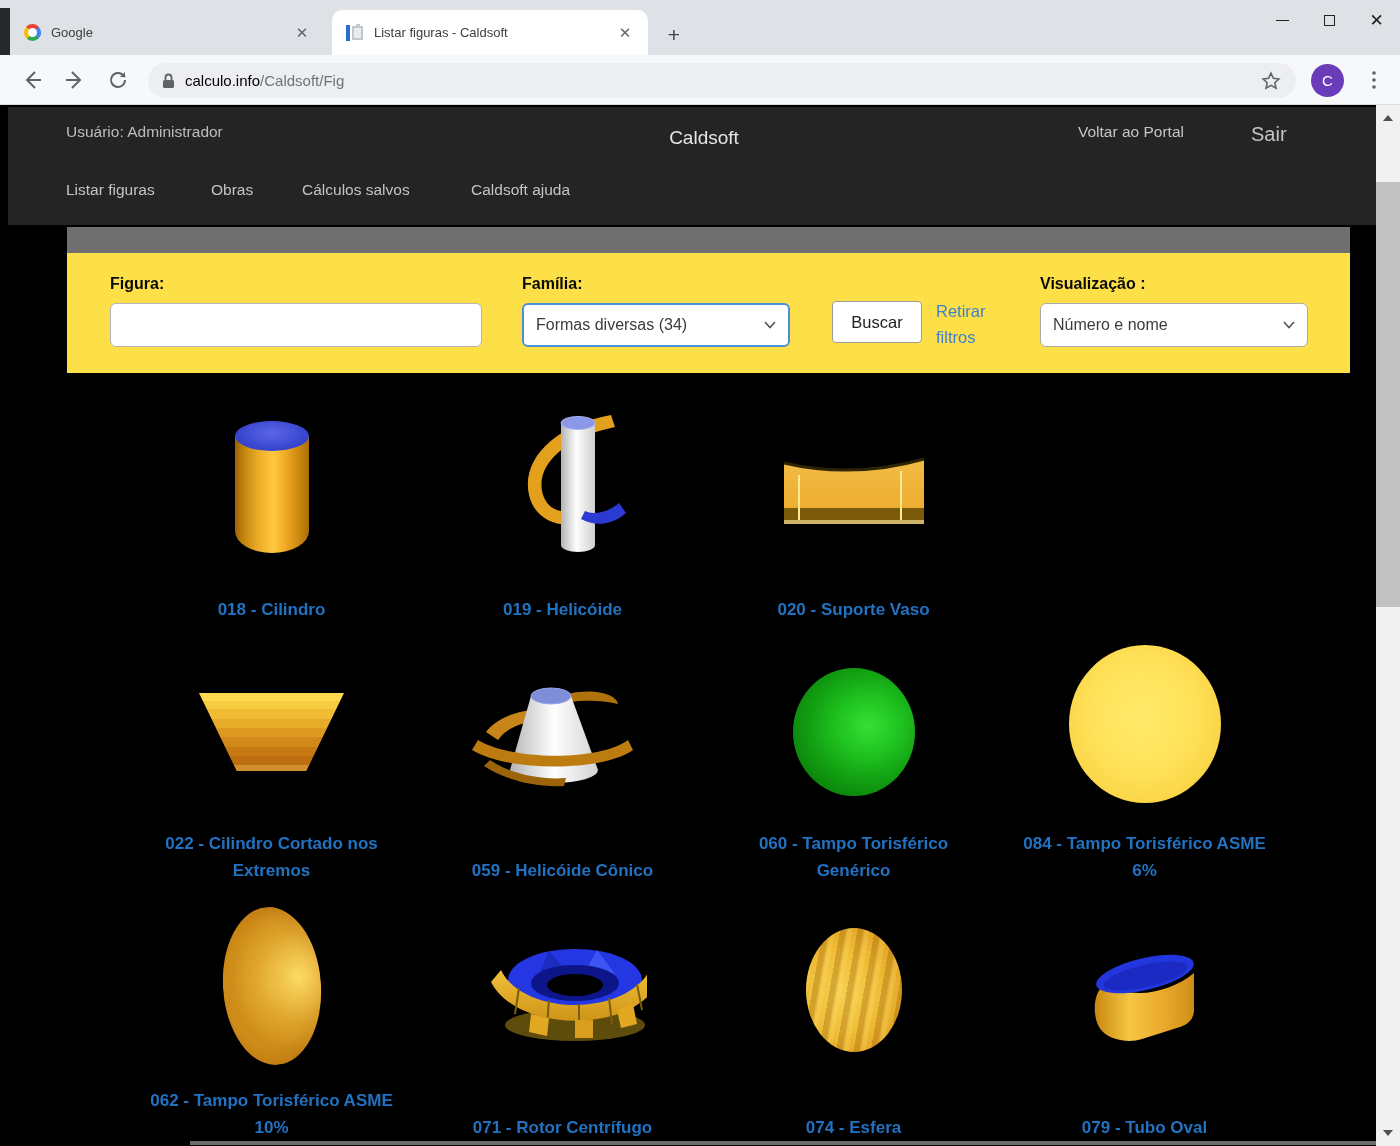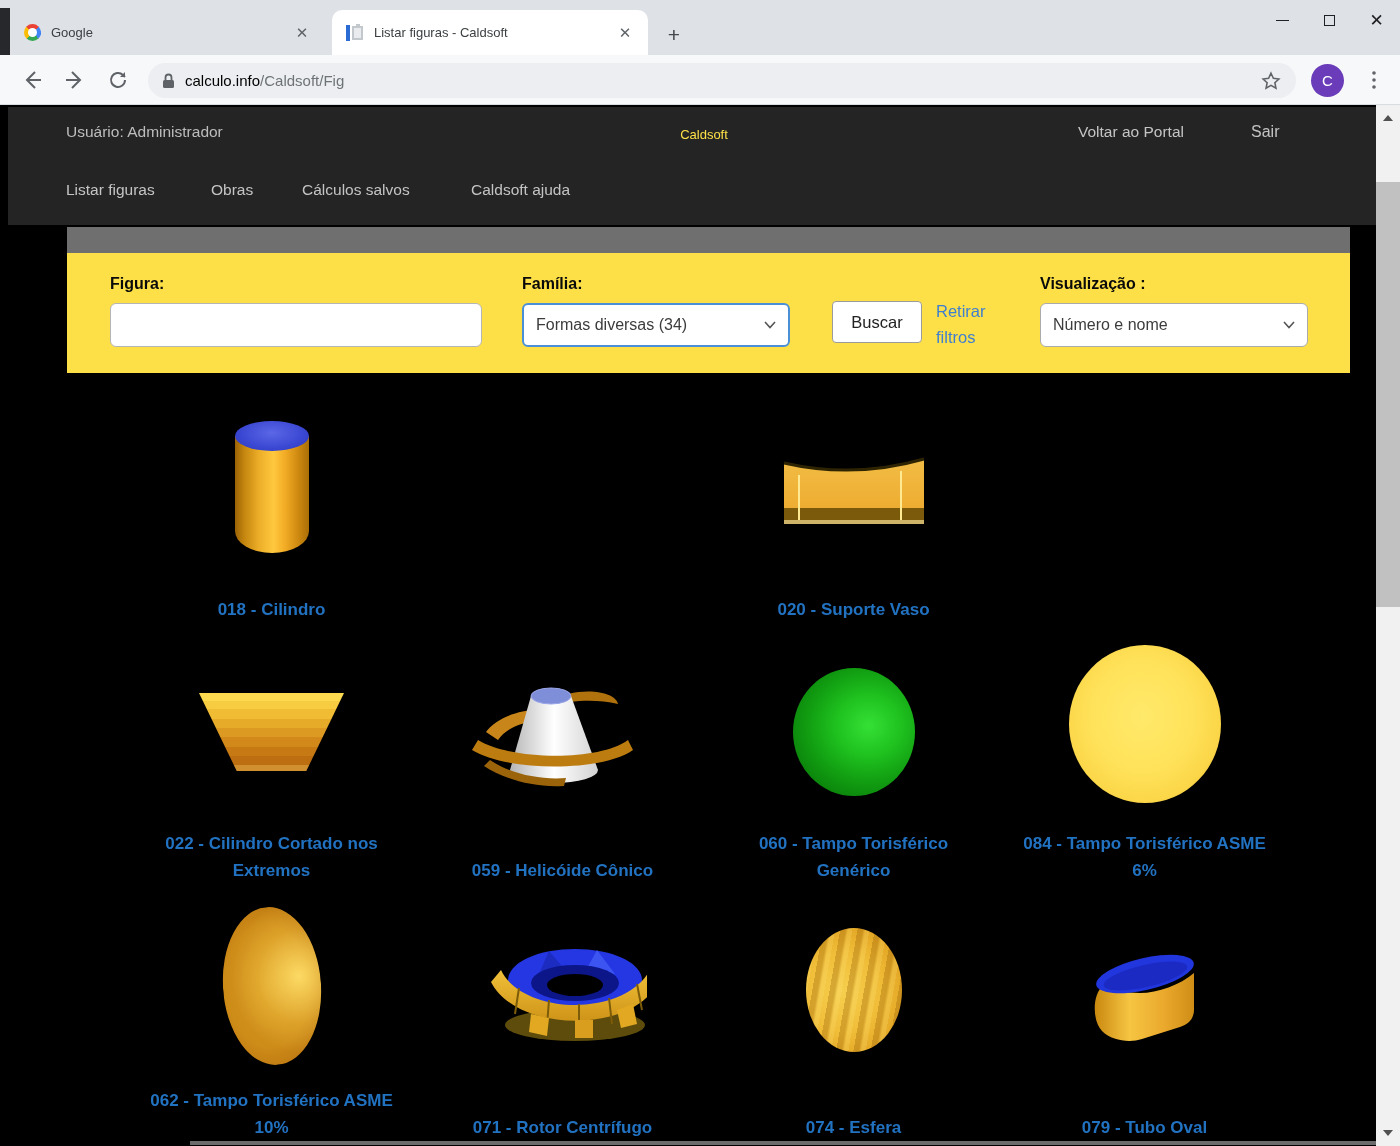--- a/index.html
+++ b/index.html
@@ -37,23 +37,23 @@
   .url .domain{color:#000000;}
   .url .path{color:#6e7377;}
   .omni-star{margin-left:auto;}
   .avatar{position:absolute;left:1311px;top:9px;width:33px;height:33px;border-radius:50%;background:#6a3cba;color:#fff;display:flex;align-items:center;justify-content:center;font-size:15px;}
   .dots{position:absolute;left:1362px;top:13px;width:24px;height:24px;}
 
   
   .page{position:absolute;left:0;top:105px;width:1400px;height:1041px;background:#000;}
   .site-header{position:absolute;left:8px;top:2px;width:1369px;height:118px;background:#242424;}
   .sh-user{position:absolute;left:58px;top:16px;font-size:15.5px;color:#bdbdbd;}
-  .sh-title{position:absolute;left:0;right:0;top:20px;text-align:center;font-size:13px;color:#fde047;margin-left:23px;}
+  .sh-title{position:absolute;left:0;right:0;top:20px;text-align:center;font-size:19px;color:#e5e5e5;margin-left:23px;}
   .sh-portal{position:absolute;left:1070px;top:16px;font-size:15.5px;color:#c4c4c4;}
-  .sh-sair{position:absolute;left:1243px;top:16px;font-size:16px;color:#c4c4c4;}
+  .sh-sair{position:absolute;left:1243px;top:16px;font-size:20px;color:#c4c4c4;}
   .sh-nav{position:absolute;top:74px;font-size:15.5px;color:#c4c4c4;white-space:nowrap;}
 
   .grip{position:absolute;left:67px;top:122px;width:1283px;height:26px;background:#6f6f6f;}
   .filters{position:absolute;left:67px;top:148px;width:1283px;height:120px;background:#fde047;}
   .flabel{position:absolute;font-size:16px;font-weight:bold;color:#0a0a0a;}
   .ftext{position:absolute;left:43px;top:50px;width:372px;height:44px;border:1px solid #b5b5b5;border-radius:6px;background:#fff;font-size:16px;padding:0 10px;outline:none;}
   .fselect{position:absolute;top:50px;width:268px;height:44px;background:#fff;border-radius:6px;display:flex;align-items:center;padding:0 12px;font-size:16px;color:#3c3c3c;}
   .sel-familia{left:455px;border:2px solid #4a90d9;}
   .sel-visu{left:973px;border:1px solid #ababab;}
   .fselect .chev{margin-left:auto;}
@@ -202,20 +202,40 @@
         <div class="fig018">
             <div class="f18body"></div>
             <div class="f18top"></div>
           </div>
       </div>
       <div class="cap">
           <span class="capline">018 - Cilindro</span>
         </div>
     </div>
 
+    <div class="cell r1" style="left:417px;top:285px;height:245px">
+      <div class="thumb">
+        <svg width="135" height="152" viewBox="0 0 135 152">
+          <defs>
+              <linearGradient id="w19" x1="0" y1="0" x2="1" y2="0">
+            <stop offset="0" stop-color="#b3b3b3"></stop>
+                <stop offset=".45" stop-color="#fdfdfd"></stop>
+                <stop offset="1" stop-color="#cfcfcf"></stop>
+          </linearGradient>
+            </defs>
+          <path d="M116 4 C 60 14 26 48 34 84 C 39 106 60 118 84 112 L 80 99 C 62 104 50 95 47 80 C 42 52 72 26 120 16 Z" fill="#e2a01c"></path>
+          <path d="M66 12 L66 134 A17 7 0 0 0 100 134 L100 12 Z" fill="url(#w19)"></path>
+          <ellipse cx="83" cy="12" rx="17" ry="6.5" fill="#8b98e8" stroke="#a8b2f2"></ellipse>
+          <path d="M86 108 C 100 116 118 114 131 102 L 124 92 C 112 102 98 104 90 100 Z" fill="#2c3ad4"></path>
+        </svg>
+      </div>
+      <div class="cap">
+          <span class="capline">019 - Helicóide</span>
+        </div>
+    </div>
 
     <div class="cell r1" style="left:708px;top:285px;height:245px">
       <div class="thumb">
         <svg width="142" height="80" viewBox="0 0 142 80">
           <defs>
               <linearGradient id="g20" x1="0" y1="0" x2="0" y2="1">
             <stop offset="0" stop-color="#f2bc44"></stop>
                 <stop offset="1" stop-color="#eead32"></stop>
           </linearGradient>
             </defs>

